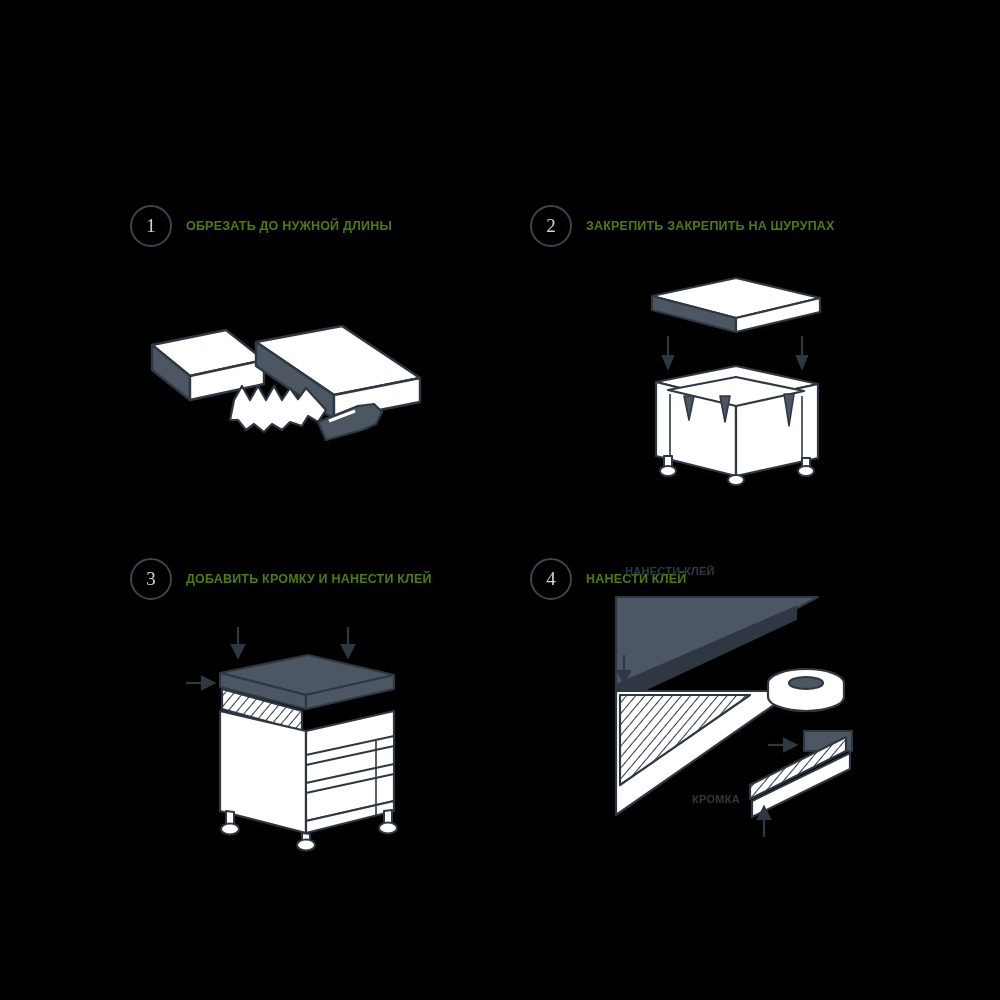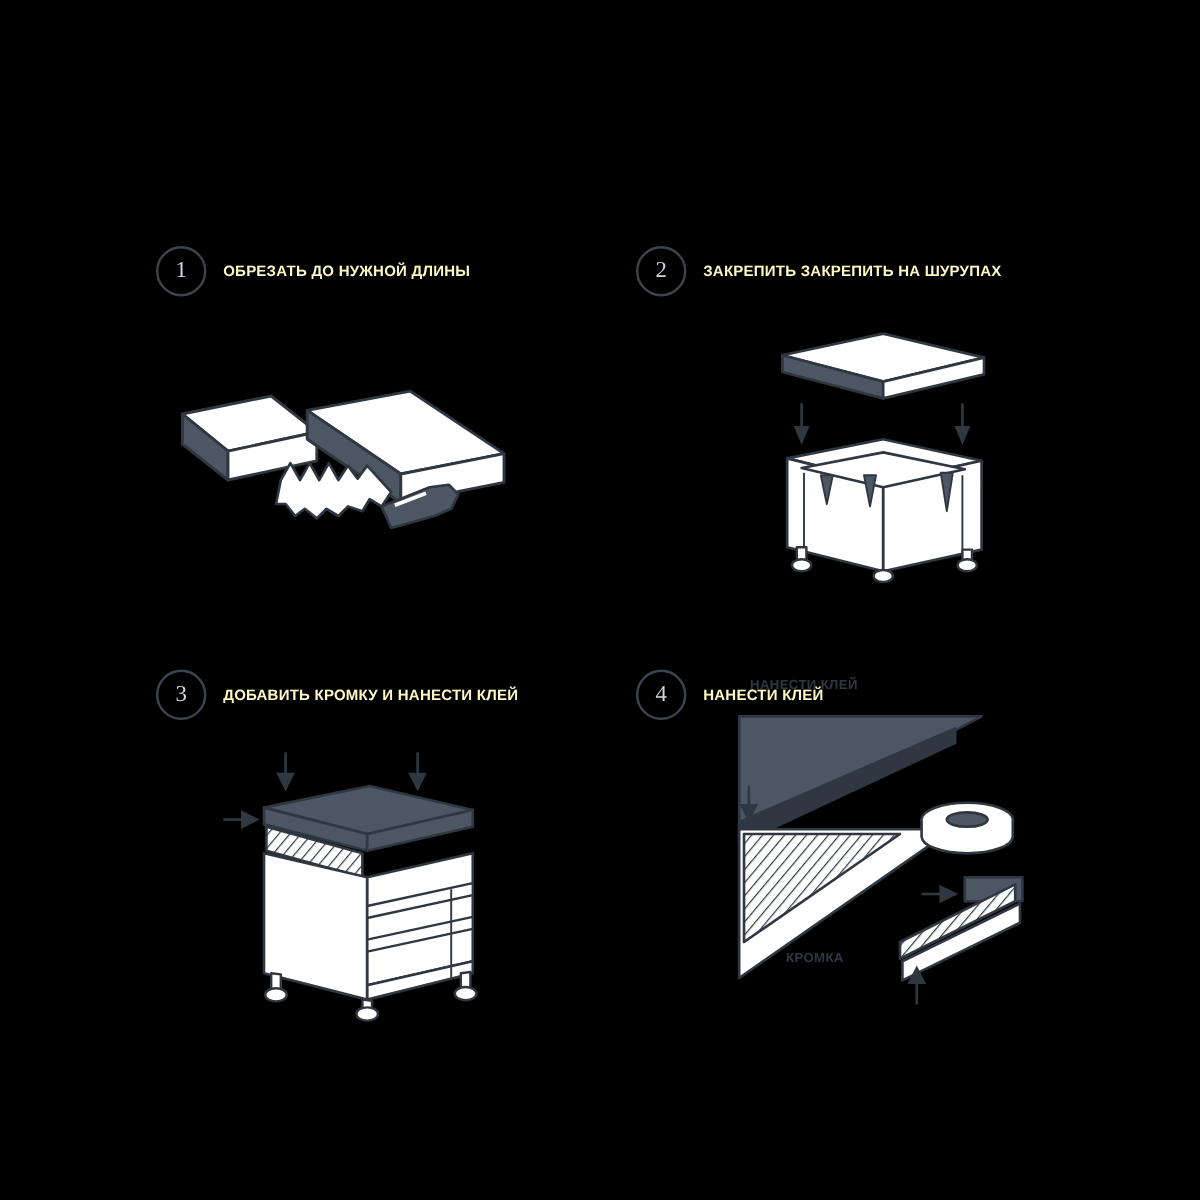--- a/index.html
+++ b/index.html
@@ -34,21 +34,21 @@
     border-radius: 50%;
     color: #cfd6de;
     font-size: 19px;
     display: flex;
     align-items: center;
     justify-content: center;
     font-family: "Liberation Serif", serif;
     flex: 0 0 auto;
   }
   .step-title {
-    color: #fef9c3;
+    color: #4d7c0f;
     font-size: 12.5px;
     font-weight: bold;
     letter-spacing: 0.2px;
     white-space: nowrap;
   }
   .art {
     position: absolute;
   }
   .lbl {
     position: absolute;
@@ -214,21 +214,21 @@
   </div>
 
   <div class="step" style="left:530px; top:558px;">
     <div class="step-header">
       <div class="step-num">4</div>
       <div class="step-title">НАНЕСТИ КЛЕЙ</div>
     </div>
   </div>
 
   <div class="lbl" style="left:625px; top:565px;">НАНЕСТИ КЛЕЙ</div>
-  <div class="lbl" style="left:655px; top:793px;">КРОМКА</div>
+  <div class="lbl" style="left:692px; top:793px;">КРОМКА</div>
 
   <div class="art" style="left:600px; top:585px;">
     <svg width="260" height="270" viewBox="0 0 260 270">
       <defs>
         <pattern id="hatch4" width="7" height="7" patternTransform="rotate(40)" patternUnits="userSpaceOnUse">
           <rect width="7" height="7" fill="#ffffff"></rect>
           <line x1="0" y1="0" x2="0" y2="7" stroke="#2f3842" stroke-width="2"></line>
         </pattern>
       </defs>
 

